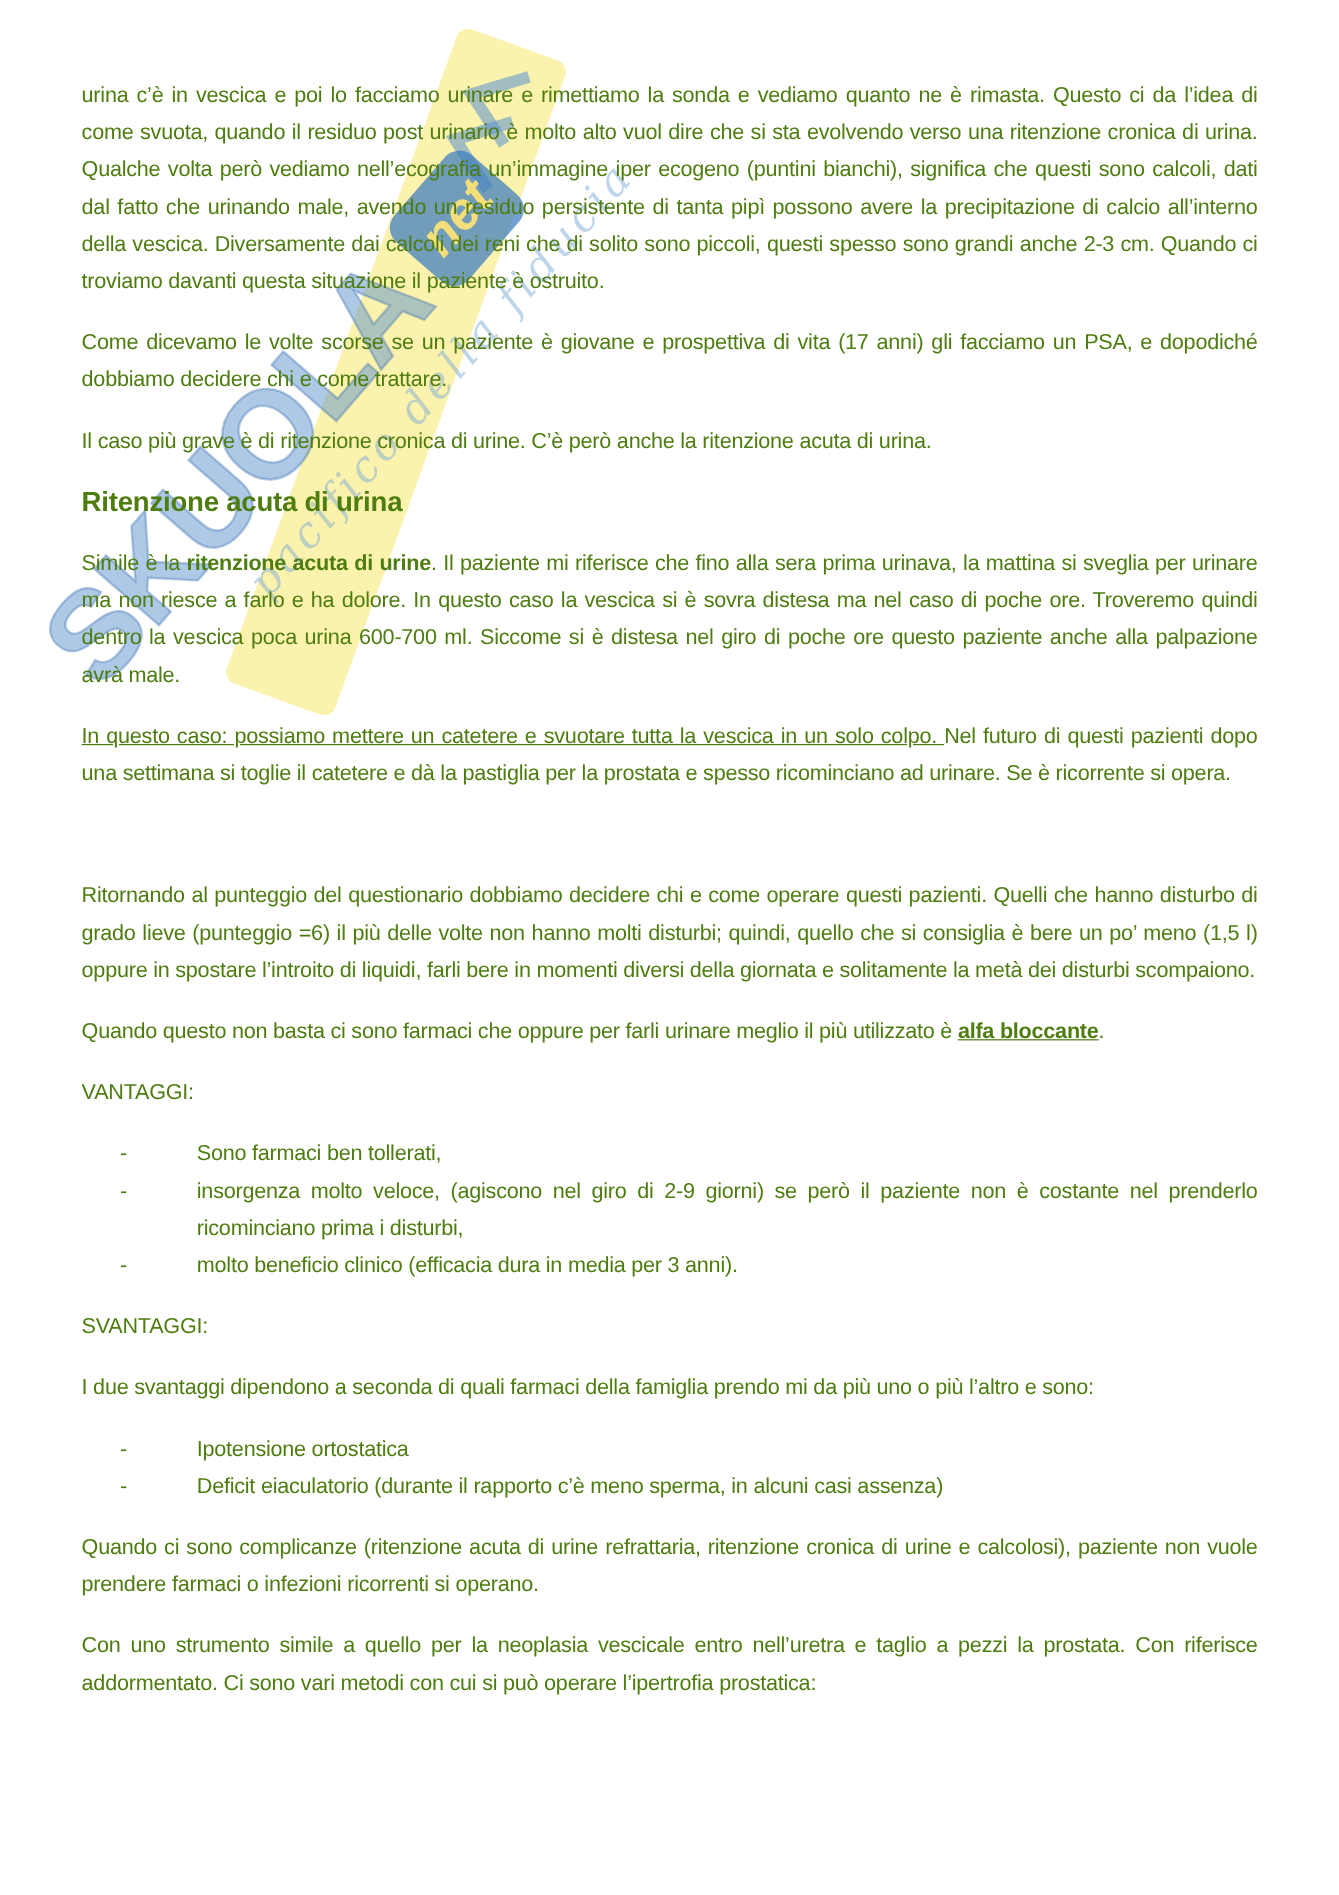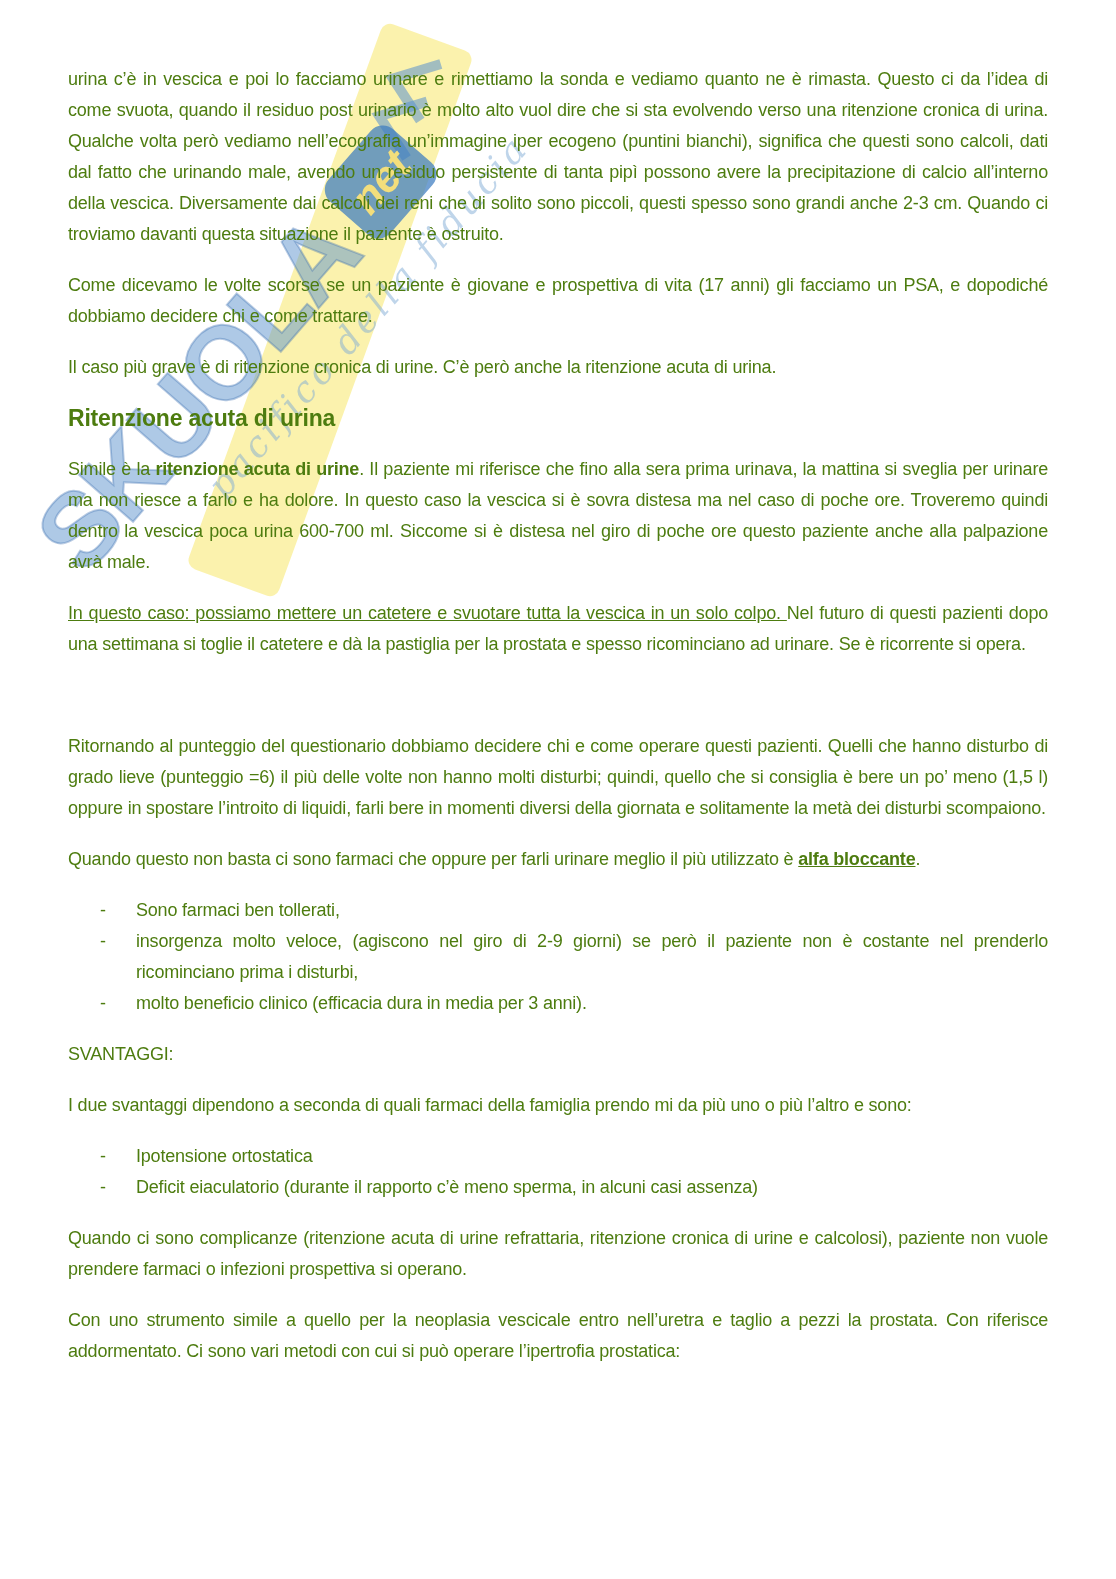--- a/index.html
+++ b/index.html
@@ -58,21 +58,21 @@
     z-index:1;
     color:#4d7c0f;
     font-size:18px; line-height:31px; letter-spacing:-0.2px;
   }
   p.doc-para { margin:0 0 20px 0; text-align:justify; }
   h2.doc-heading { margin:0 0 20px 0; font-size:23px; font-weight:bold; line-height:31px; }
   .spacer { height:31px; margin:0 0 20px 0; }
   ul.bullets { list-style:none; margin:0 0 20px 0; padding:0 0 0 32px; }
   ul.bullets li { display:flex; }
   ul.bullets .marker { flex:0 0 36px; width:36px; }
-  ul.bullets .li-text { flex:1; text-align:justify; }
+  ul.bullets .li-text { flex:1; text-align:justify;margin-left:28px; }
   .bold { font-weight:bold; }
   .underline { text-decoration:underline; }
 </style>
 </head>
 <body>
 
 <div class="watermark">
   <div class="wm-pencil">
     <svg width="120" height="80" viewBox="0 0 120 80">
       <polyline points="5,60 35,20 65,60" fill="none" stroke="rgba(90,145,205,0.55)" stroke-width="10"></polyline>
@@ -91,20 +91,21 @@
 <main class="content">
     <p class="doc-para"><span>urina c’è in vescica e poi lo facciamo urinare e rimettiamo la sonda e vediamo quanto ne è rimasta. Questo ci da l’idea di come svuota, quando il residuo post urinario è molto alto vuol dire che si sta evolvendo verso una ritenzione cronica di urina. Qualche volta però vediamo nell’ecografia un’immagine iper ecogeno (puntini bianchi), significa che questi sono calcoli, dati dal fatto che urinando male, avendo un residuo persistente di tanta pipì possono avere la precipitazione di calcio all’interno della vescica. Diversamente dai calcoli dei reni che di solito sono piccoli, questi spesso sono grandi anche 2-3 cm. Quando ci troviamo davanti questa situazione il paziente è ostruito.</span></p>
     <p class="doc-para"><span>Come dicevamo le volte scorse se un paziente è giovane e prospettiva di vita (17 anni) gli facciamo un PSA, e dopodiché dobbiamo decidere chi e come trattare.</span></p>
     <p class="doc-para"><span>Il caso più grave è di ritenzione cronica di urine. C’è però anche la ritenzione acuta di urina.</span></p>
     <h2 class="doc-heading"><span>Ritenzione acuta di urina</span></h2>
     <p class="doc-para"><span>Simile è la </span><span class="bold">ritenzione acuta di urine</span><span>. Il paziente mi riferisce che fino alla sera prima urinava, la mattina si sveglia per urinare ma non riesce a farlo e ha dolore. In questo caso la vescica si è sovra distesa ma nel caso di poche ore. Troveremo quindi dentro la vescica poca urina 600-700 ml. Siccome si è distesa nel giro di poche ore questo paziente anche alla palpazione avrà male.</span></p>
     <p class="doc-para"><span class="underline">In questo caso: possiamo mettere un catetere e svuotare tutta la vescica in un solo colpo. </span><span>Nel futuro di questi pazienti dopo una settimana si toglie il catetere e dà la pastiglia per la prostata e spesso ricominciano ad urinare. Se è ricorrente si opera.</span></p>
     <div class="spacer"></div>
     <p class="doc-para"><span>Ritornando al punteggio del questionario dobbiamo decidere chi e come operare questi pazienti. Quelli che hanno disturbo di grado lieve (punteggio =6) il più delle volte non hanno molti disturbi; quindi, quello che si consiglia è bere un po’ meno (1,5 l) oppure in spostare l’introito di liquidi, farli bere in momenti diversi della giornata e solitamente la metà dei disturbi scompaiono.</span></p>
     <p class="doc-para"><span>Quando questo non basta ci sono farmaci che oppure per farli urinare meglio il più utilizzato è </span><span class="bold underline">alfa bloccante</span><span>.</span></p>
+    <p class="doc-para"><span>VANTAGGI:</span></p>
     <ul class="bullets">
       <li>
         <span class="marker">-</span>
         <span class="li-text"><span>Sono farmaci ben tollerati,</span></span>
       </li>
       <li>
         <span class="marker">-</span>
         <span class="li-text"><span>insorgenza molto veloce, (agiscono nel giro di 2-9 giorni) se però il paziente non è costante nel prenderlo ricominciano prima i disturbi,</span></span>
       </li>
       <li>
@@ -117,15 +118,15 @@
     <ul class="bullets">
       <li>
         <span class="marker">-</span>
         <span class="li-text"><span>Ipotensione ortostatica</span></span>
       </li>
       <li>
         <span class="marker">-</span>
         <span class="li-text"><span>Deficit eiaculatorio (durante il rapporto c’è meno sperma, in alcuni casi assenza)</span></span>
       </li>
     </ul>
-    <p class="doc-para"><span>Quando ci sono complicanze (ritenzione acuta di urine refrattaria, ritenzione cronica di urine e calcolosi), paziente non vuole prendere farmaci o infezioni prospettiva si operano.</span></p>
+    <p class="doc-para"><span>Quando ci sono complicanze (ritenzione acuta di urine refrattaria, ritenzione cronica di urine e calcolosi), paziente non vuole prendere farmaci o infezioni ricorrenti si operano.</span></p>
     <p class="doc-para"><span>Con uno strumento simile a quello per la neoplasia vescicale entro nell’uretra e taglio a pezzi la prostata. Con riferisce addormentato. Ci sono vari metodi con cui si può operare l’ipertrofia prostatica:</span></p>
   </main>
 
 </body></html>

